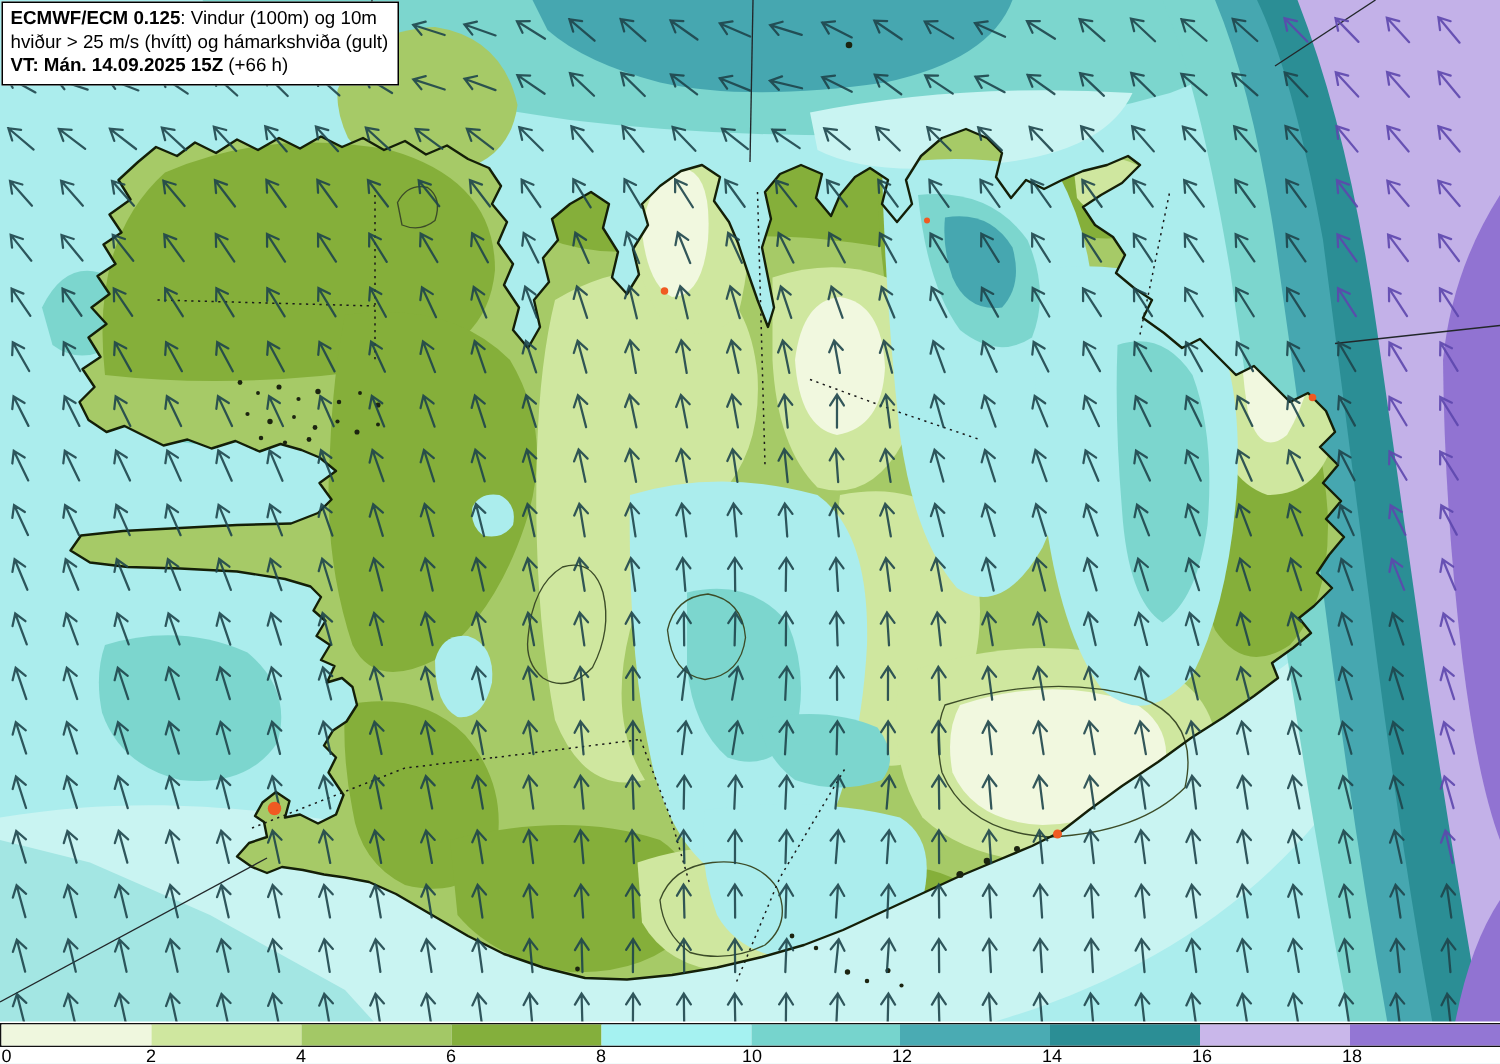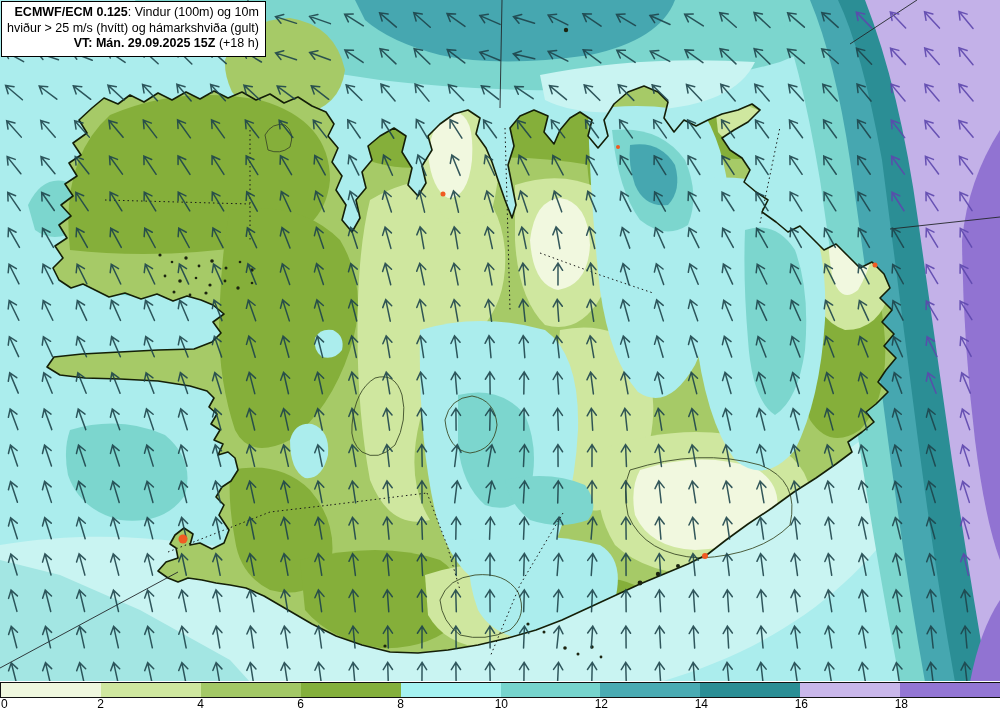--- a/index.html
+++ b/index.html
@@ -1,17 +1,17 @@
 <!DOCTYPE html>
 <html><head>
 <meta charset="utf-8">
 <style>
   html,body{margin:0;padding:0;background:#fff;}
   #stage{position:relative;width:1000px;height:709px;overflow:hidden;background:#fff;
-         font-family:"Liberation Sans",sans-serif;text-align:right;}
+         font-family:"Liberation Sans",sans-serif;}
   #map{position:absolute;left:0;top:0;}
   
   #hdr{position:absolute;left:1px;top:1px;background:#fff;border:1px solid #000;
        padding:3px 6px 4px 5px;font-size:12.5px;line-height:1.25;color:#000;z-index:5;
        white-space:nowrap;}
   #hdr b{font-weight:bold;}
   
   #scale{position:absolute;left:0;top:681px;width:1000px;height:28px;background:#fff;z-index:4;}
   #scale-bar{position:absolute;left:0;top:1px;width:999px;height:14px;border:1px solid #111;
              display:flex;}
@@ -717,21 +717,21 @@
         <circle cx="705" cy="556" r="3" fill="#f05a22"></circle>
         <circle cx="875" cy="265" r="2.5" fill="#f05a22"></circle>
         <circle cx="443" cy="194" r="2.5" fill="#f05a22"></circle>
         <circle cx="618" cy="147" r="2" fill="#f05a22"></circle>
       </g>
   </svg>
 
   <div id="hdr">
     <div><b>ECMWF/ECM 0.125</b><span>: Vindur (100m) og 10m</span></div>
     <div>hviður &gt; 25 m/s (hvítt) og hámarkshviða (gult)</div>
-    <div><b>VT: Mán. 29.09.2025 15Z</b><span> (+18 h)</span></div>
+    <div><b>VT: Mán. 14.09.2025 15Z</b><span> (+66 h)</span></div>
   </div>
 
   <div id="scale">
     <div id="scale-bar">
         <div class="seg" style="background: rgb(239, 247, 222);"></div>
         <div class="seg" style="background: rgb(207, 231, 159);"></div>
         <div class="seg" style="background: rgb(163, 200, 102);"></div>
         <div class="seg" style="background: rgb(132, 175, 60);"></div>
         <div class="seg" style="background: rgb(165, 242, 241);"></div>
         <div class="seg" style="background: rgb(118, 212, 205);"></div>

